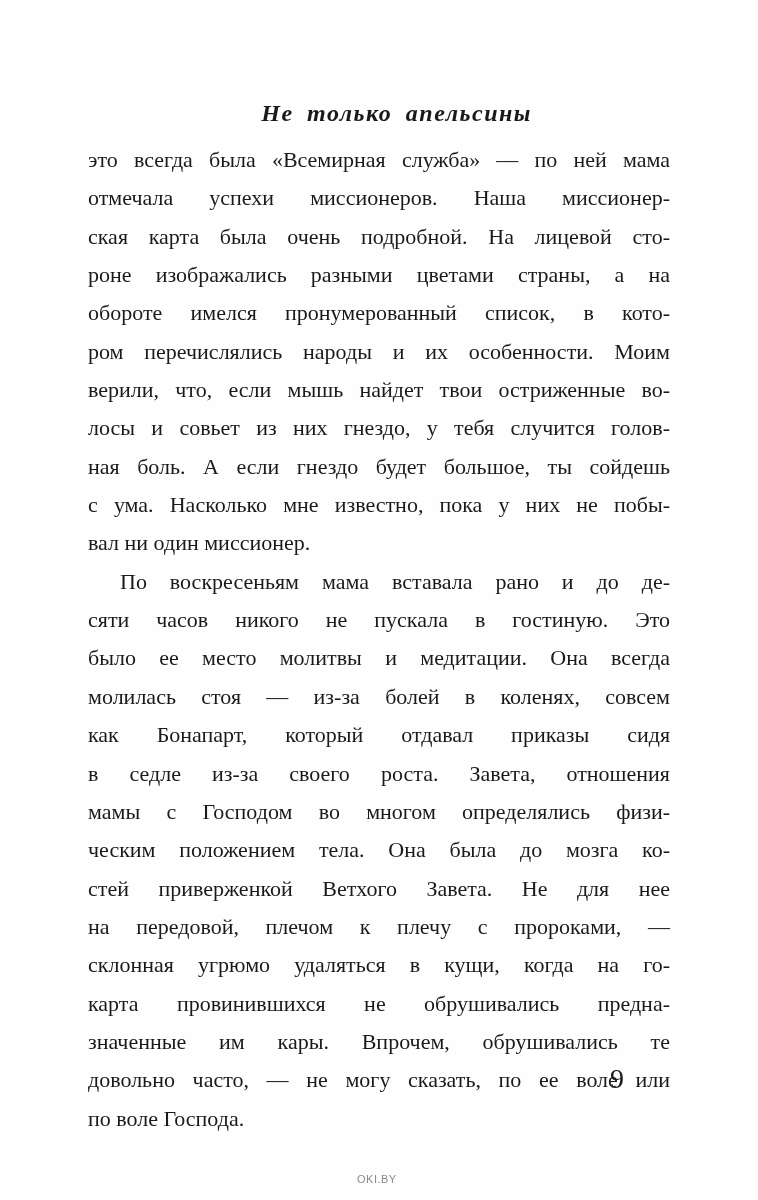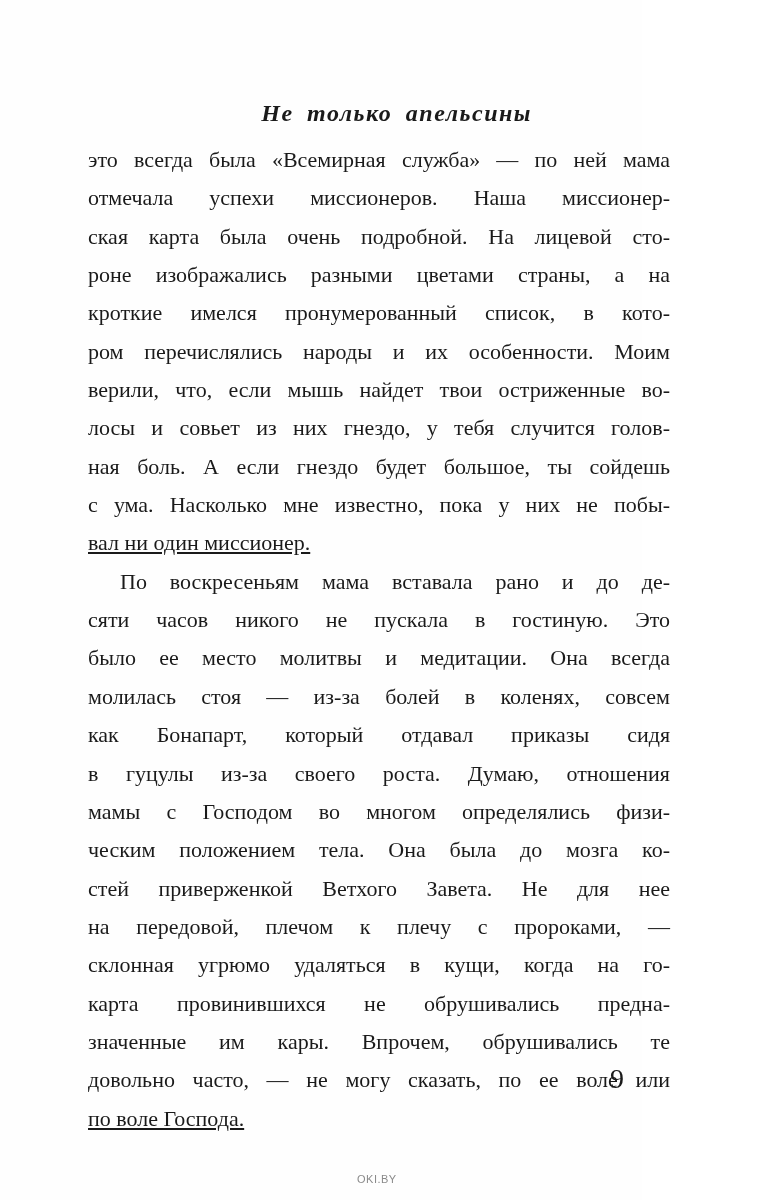--- a/index.html
+++ b/index.html
@@ -45,21 +45,20 @@
       height: 38.35px;
       line-height: 38.35px;
       font-size: 22px;
       text-align: justify;
       text-align-last: justify;
       white-space: nowrap;
       overflow: visible;
     }
     .line.last {
       text-align-last: left;
-      text-decoration: underline;
     }
     .line.indent {
       padding-left: 32px;
     }
     .page-number {
       position: absolute;
       top: 1063px;
       left: 610px;
       font-size: 28px;
       color: #1a1a1a;
@@ -81,34 +80,34 @@
 <div class="page">
 
   <div class="running-head">Не только апельсины</div>
 
   <div class="text-block">
 
     <span class="line">это всегда была «Всемирная служба» — по ней мама</span>
     <span class="line">отмечала успехи миссионеров. Наша миссионер-</span>
     <span class="line">ская карта была очень подробной. На лицевой сто-</span>
     <span class="line">роне изображались разными цветами страны, а на</span>
-    <span class="line">кроткие имелся пронумерованный список, в кото-</span>
+    <span class="line">обороте имелся пронумерованный список, в кото-</span>
     <span class="line">ром перечислялись народы и их особенности. Моим</span>
     <span class="line">верили, что, если мышь найдет твои остриженные во-</span>
     <span class="line">лосы и совьет из них гнездо, у тебя случится голов-</span>
     <span class="line">ная боль. А если гнездо будет большое, ты сойдешь</span>
     <span class="line">с ума. Насколько мне известно, пока у них не побы-</span>
     <span class="line last">вал ни один миссионер.</span>
 
     <span class="line indent">По воскресеньям мама вставала рано и до де-</span>
     <span class="line">сяти часов никого не пускала в гостиную. Это</span>
     <span class="line">было ее место молитвы и медитации. Она всегда</span>
     <span class="line">молилась стоя — из-за болей в коленях, совсем</span>
     <span class="line">как Бонапарт, который отдавал приказы сидя</span>
-    <span class="line">в гуцулы из-за своего роста. Думаю, отношения</span>
+    <span class="line">в седле из-за своего роста. Завета, отношения</span>
     <span class="line">мамы с Господом во многом определялись физи-</span>
     <span class="line">ческим положением тела. Она была до мозга ко-</span>
     <span class="line">стей приверженкой Ветхого Завета. Не для нее</span>
     <span class="line">на передовой, плечом к плечу с пророками, —</span>
     <span class="line">склонная угрюмо удаляться в кущи, когда на го-</span>
     <span class="line">карта провинившихся не обрушивались предна-</span>
     <span class="line">значенные им кары. Впрочем, обрушивались те</span>
     <span class="line">довольно часто, — не могу сказать, по ее воле или</span>
     <span class="line last">по воле Господа.</span>
 

